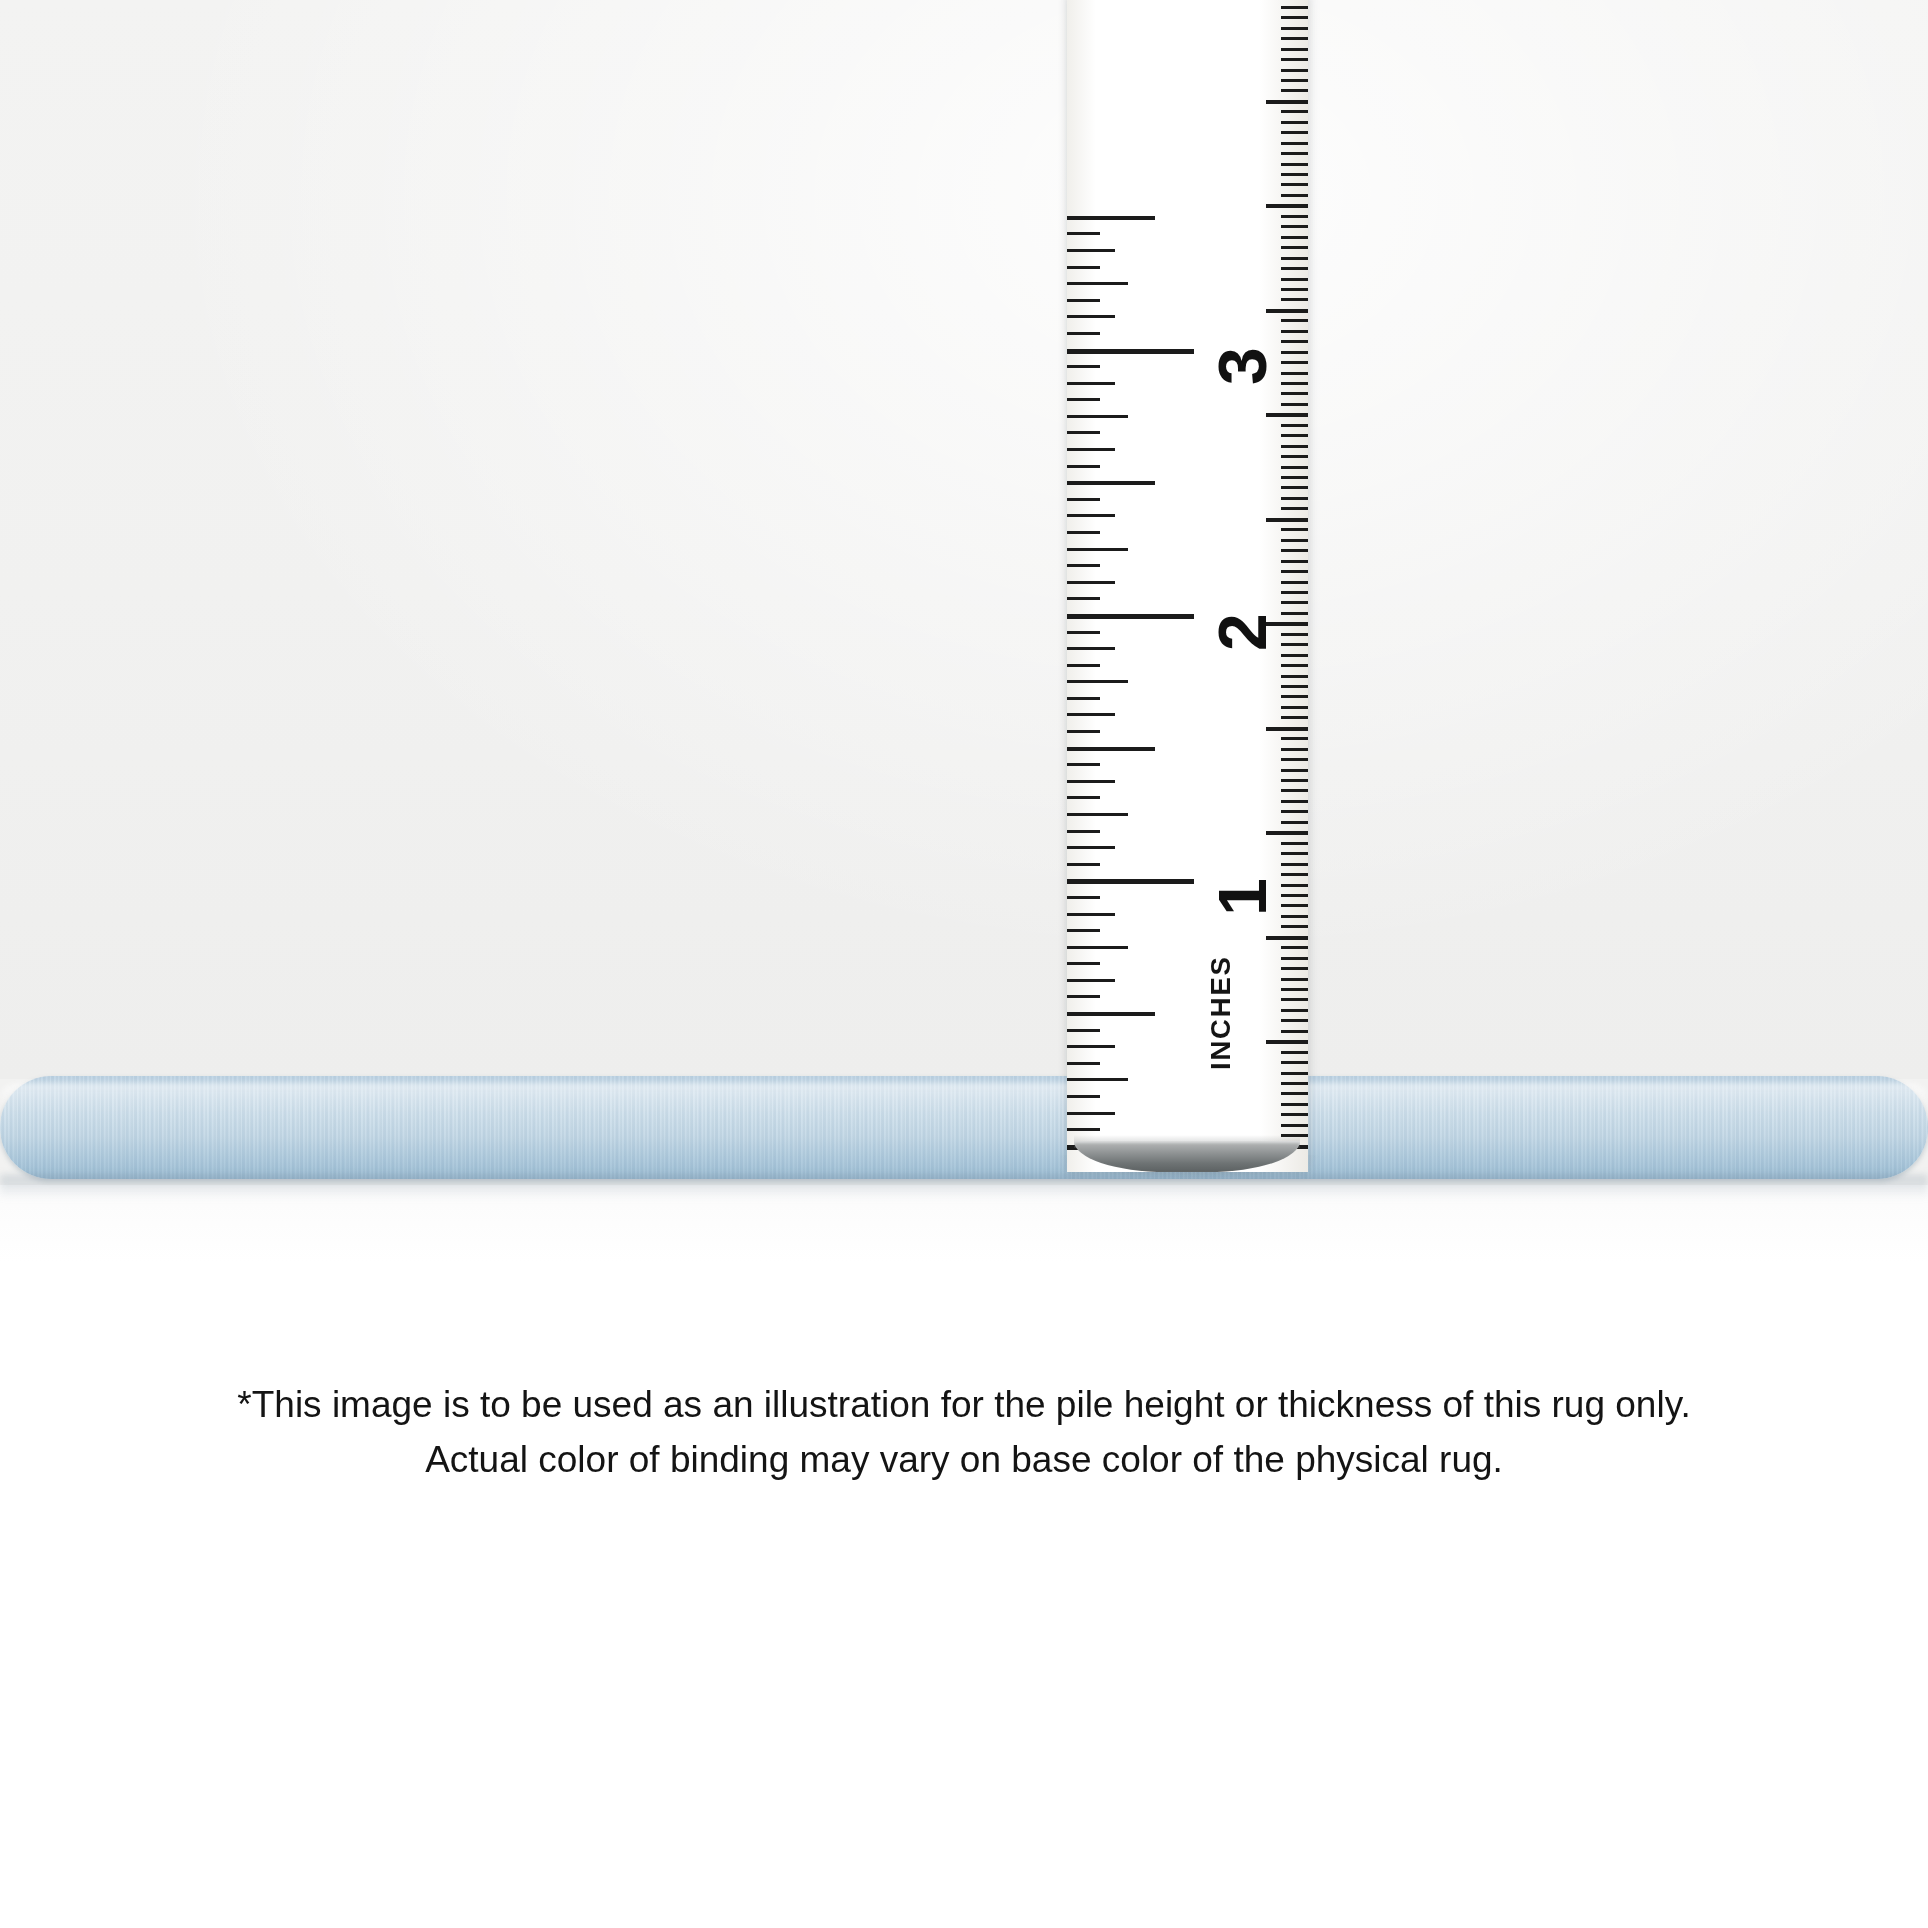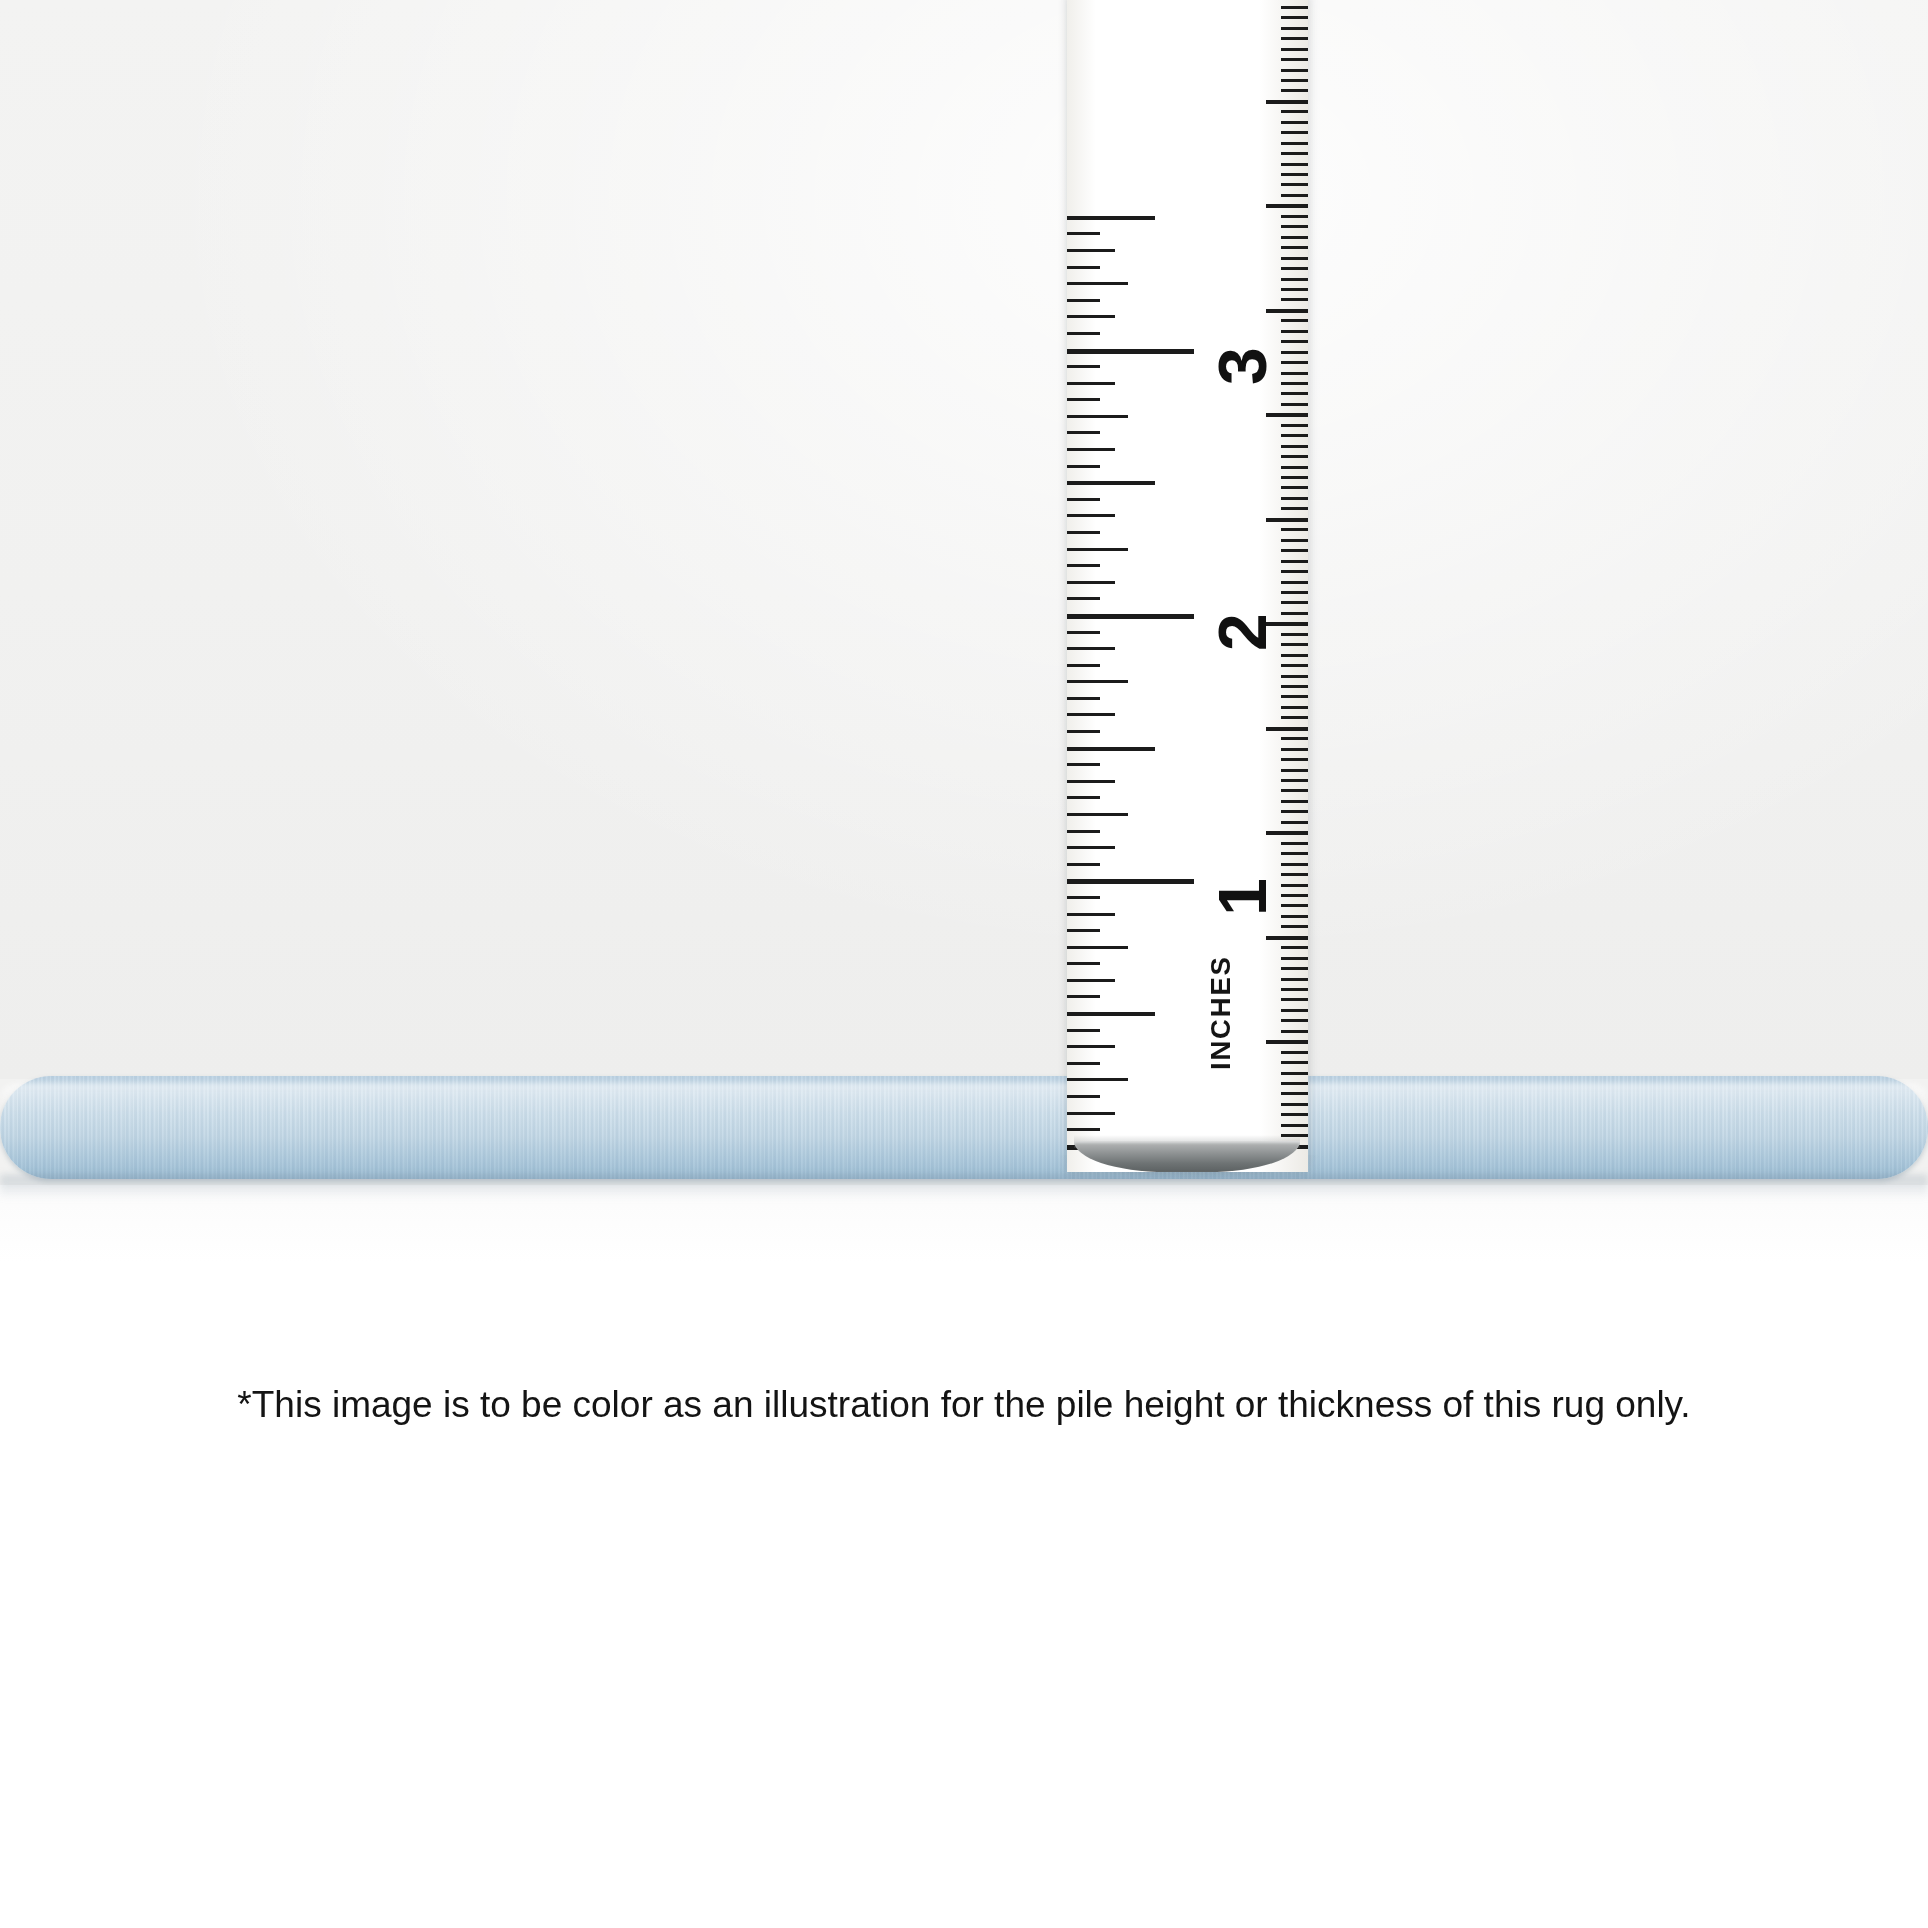--- a/index.html
+++ b/index.html
@@ -414,15 +414,16 @@
         <div class="num" style="top: 656px;">2</div>
         <div class="num" style="top: 390px;">3</div>
         <div class="inches-label" style="top: 1075px;">INCHES</div>
       </div>
     <div class="tape-hook-cut"></div>
     <div class="tape-hook"></div>
   </div>
 </div>
 
 <div class="caption">
-  <span class="line">*This image is to be color as an illustration for the pile height or thickness of this rug only.</span>
+  <span class="line">*This image is to be used as an illustration for the pile height or thickness of this rug only.</span>
+  <span class="line">Actual color of binding may vary on base color of the physical rug.</span>
 </div>
 
 
 </body></html>

